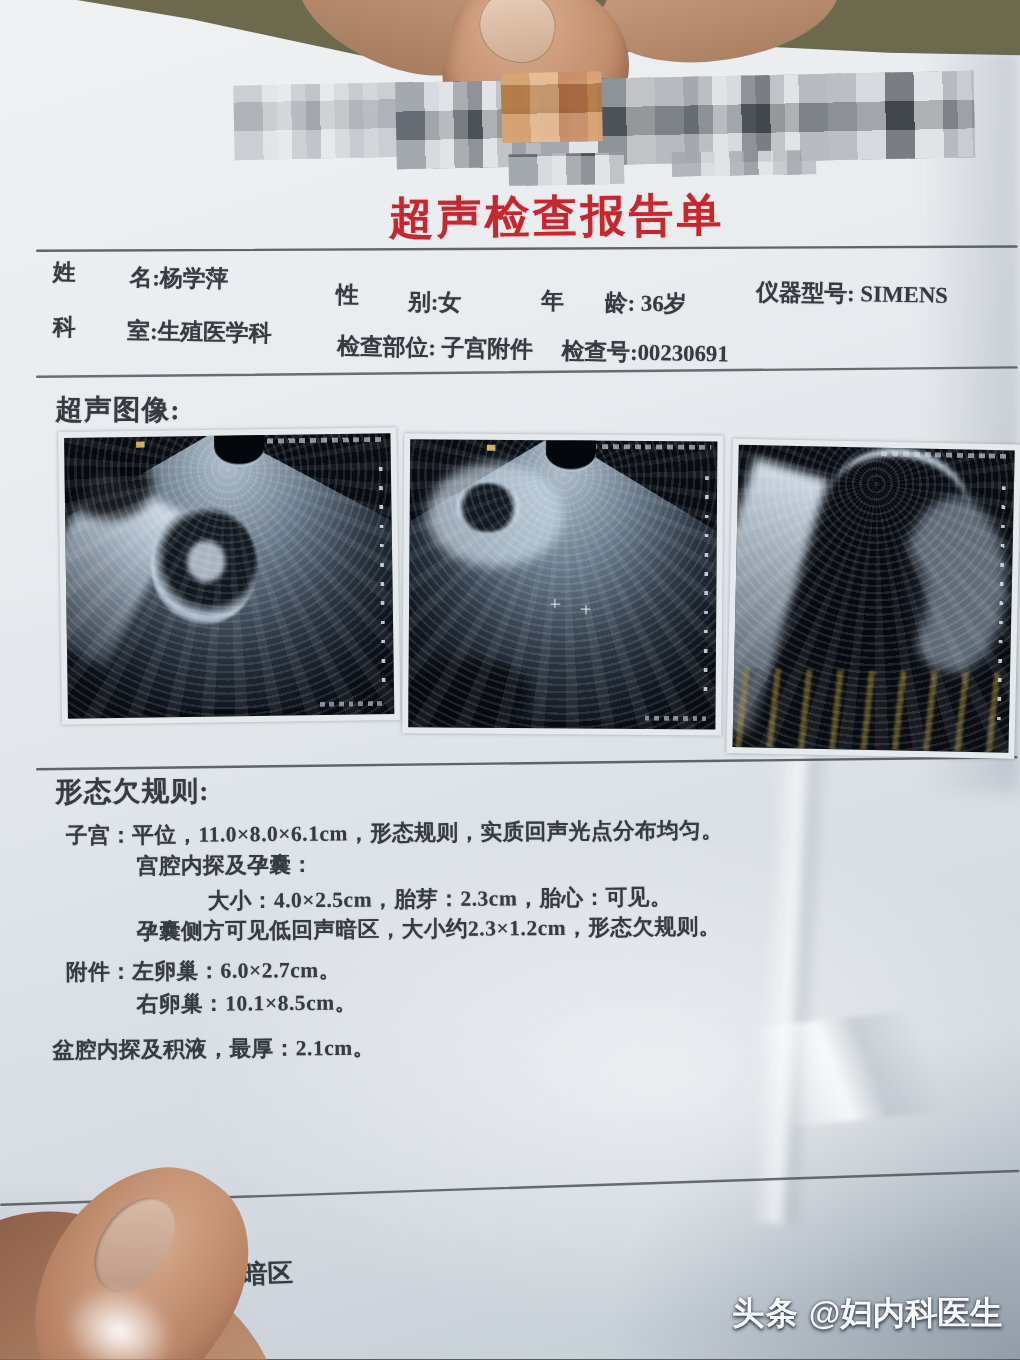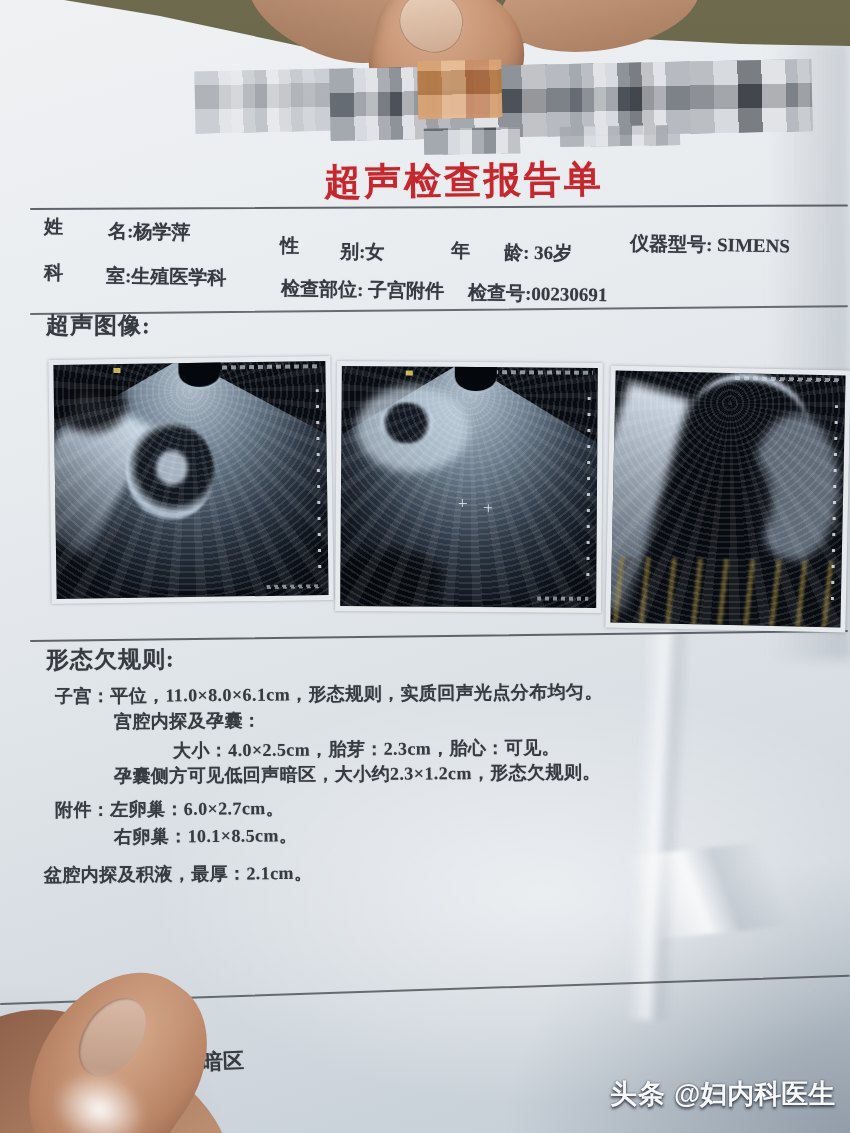--- a/index.html
+++ b/index.html
@@ -136,21 +136,21 @@
     <div class="t h19" style="left:280px;top:233px;">性</div>
     <div class="t h19" style="left:340px;top:239px;">别:女</div>
     <div class="t h19" style="left:451px;top:238px;">年</div>
     <div class="t h19" style="left:504px;top:240px;">龄: 36岁</div>
     <div class="t h19" style="left:630px;top:232px;">仪器型号: SIMENS</div>
     <div class="t h19" style="left:44px;top:260px;">科</div>
     <div class="t h19" style="left:106px;top:264px;">室:生殖医学科</div>
     <div class="t h19" style="left:281px;top:277px;">检查部位: 子宫附件</div>
     <div class="t h19" style="left:468px;top:281px;">检查号:00230691</div>
 
-    <div class="t sec" style="left:46px;top:310px;transform:rotate(.3deg);">超声图像:</div>
+    <div class="t sec" style="left:46px;top:326px;transform:rotate(.3deg);">超声图像:</div>
 
     <div class="photo photo1">
       <div class="us">
         <div class="cap"></div>
         <div class="ydot" style="left:22%;"></div>
         <div class="fan"></div>
         <div class="band" style="left:-4%;top:16%;width:30%;height:62%;transform:rotate(28deg);background:linear-gradient(rgba(212,225,237,.9),rgba(150,170,190,.25));"></div>
         <div class="blob" style="left:0;top:5%;width:27%;height:24%;background:rgba(5,8,13,.9);"></div>
         <div class="sac" style="left:26%;top:25%;width:33%;height:42%;background:radial-gradient(circle at 55% 45%,rgba(14,20,28,.96) 50%,rgba(206,222,238,.85) 66%,rgba(120,140,160,.3) 78%,transparent 84%);"></div>
         <div class="sac" style="left:37%;top:37%;width:12%;height:15%;background:rgba(192,206,221,.85);filter:blur(2px);"></div>

